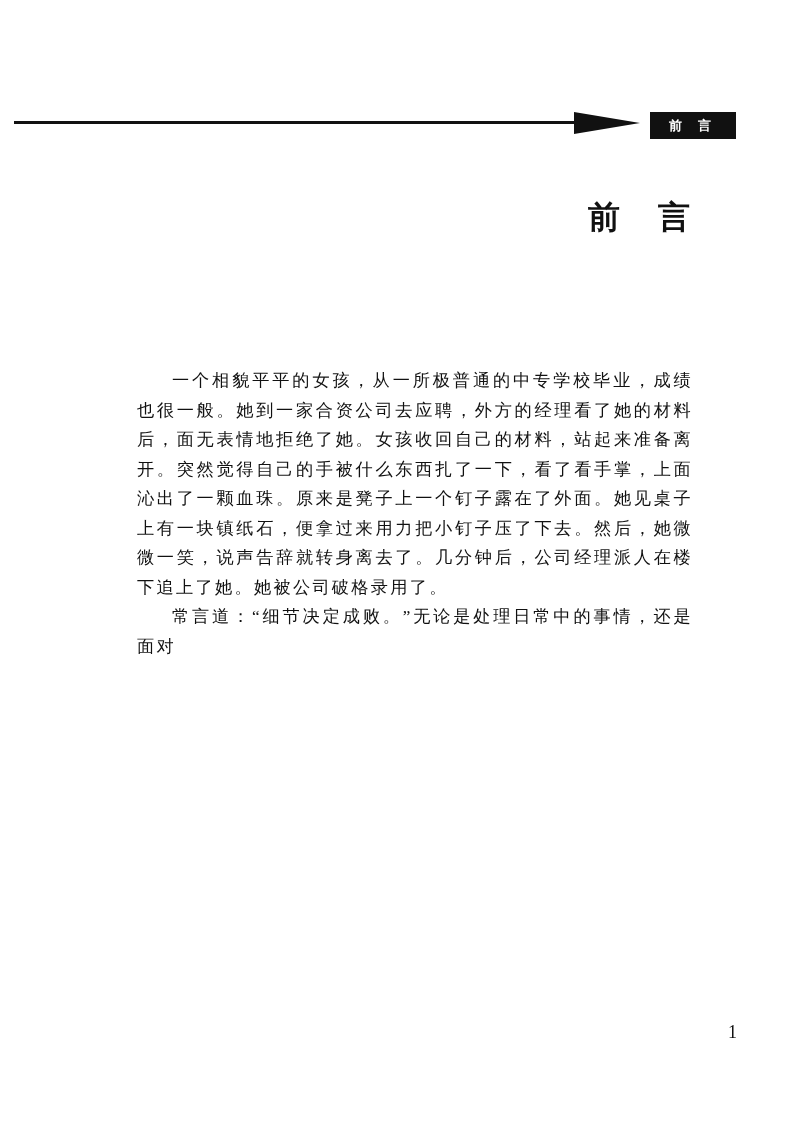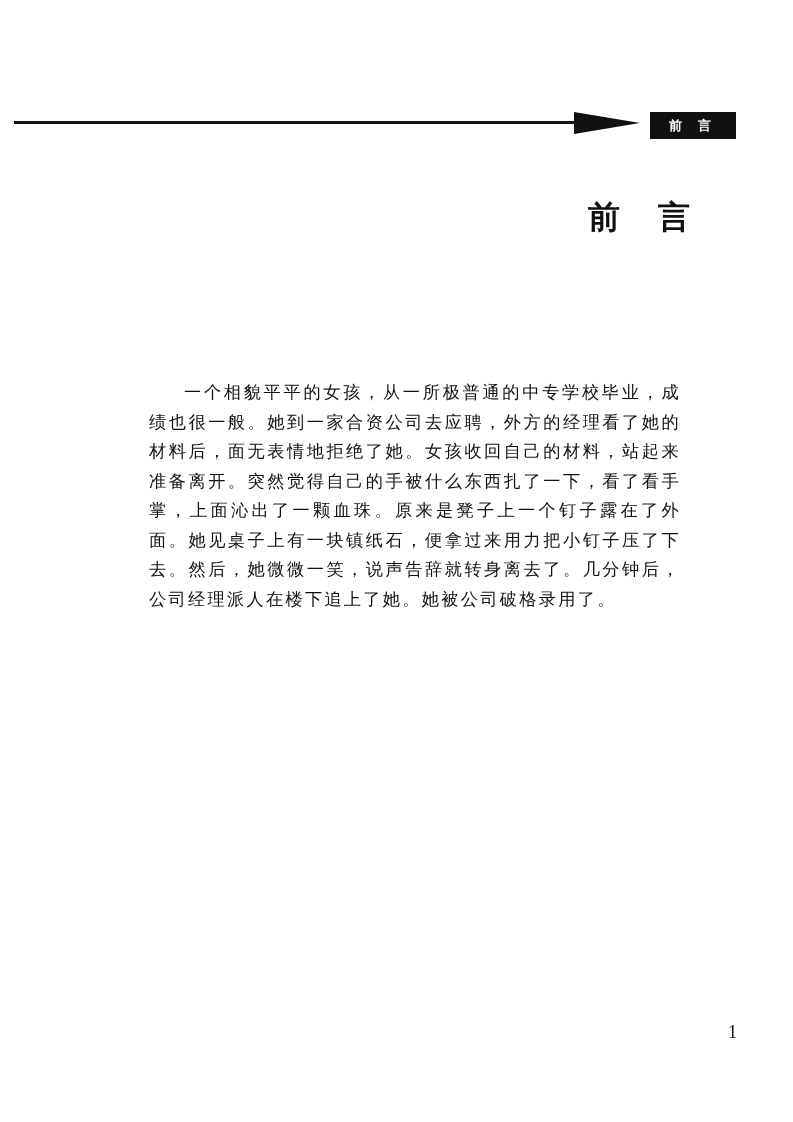--- a/index.html
+++ b/index.html
@@ -11,31 +11,32 @@
                 border-top: 11px solid transparent; border-bottom: 11px solid transparent;
                 border-left: 66px solid #111; }
   .chapter-tab { position: absolute; left: 650px; top: 112px; width: 86px; height: 27px;
                  background: #111; color: #fff; font-size: 13px; font-weight: bold;
                  display: flex; align-items: center; justify-content: center;
                  letter-spacing: 16px; padding-left: 10px; box-sizing: border-box; }
   .page-title { position: absolute; left: 588px; top: 176px; font-size: 32px; font-weight: bold;
                 font-family: "DejaVu Sans", sans-serif; letter-spacing: 38px; white-space: nowrap;
                 line-height: 40px; }
   .body-text { position: absolute; left: 137px; top: 366px; width: 556px; }
-  .para { margin: 12px; font-size: 17.2px; line-height: 29.5px; text-align: justify;
+  .para { margin: 0; font-size: 17.2px; line-height: 29.5px; text-align: justify;
           text-indent: 35px; letter-spacing: 2.3px; font-family: Liberation Serif, serif; }
   .page-number { position: absolute; left: 728px; top: 1022px; font-size: 18px;
                  font-family: "Liberation Serif", serif; }
 </style>
 </head>
 <body>
 
 <div class="rule-line"></div>
 <div class="arrow-head"></div>
 <div class="chapter-tab">前言</div>
 
 <h1 class="page-title">前言</h1>
 
 <div class="body-text">
   <p class="para">一个相貌平平的女孩，从一所极普通的中专学校毕业，成绩也很一般。她到一家合资公司去应聘，外方的经理看了她的材料后，面无表情地拒绝了她。女孩收回自己的材料，站起来准备离开。突然觉得自己的手被什么东西扎了一下，看了看手掌，上面沁出了一颗血珠。原来是凳子上一个钉子露在了外面。她见桌子上有一块镇纸石，便拿过来用力把小钉子压了下去。然后，她微微一笑，说声告辞就转身离去了。几分钟后，公司经理派人在楼下追上了她。她被公司破格录用了。</p>
+  <p class="para">常言道：“细节决定成败。”无论是处理日常中的事情，还是面对</p>
 </div>
 
 <div class="page-number">1</div>
 
 </body></html>

